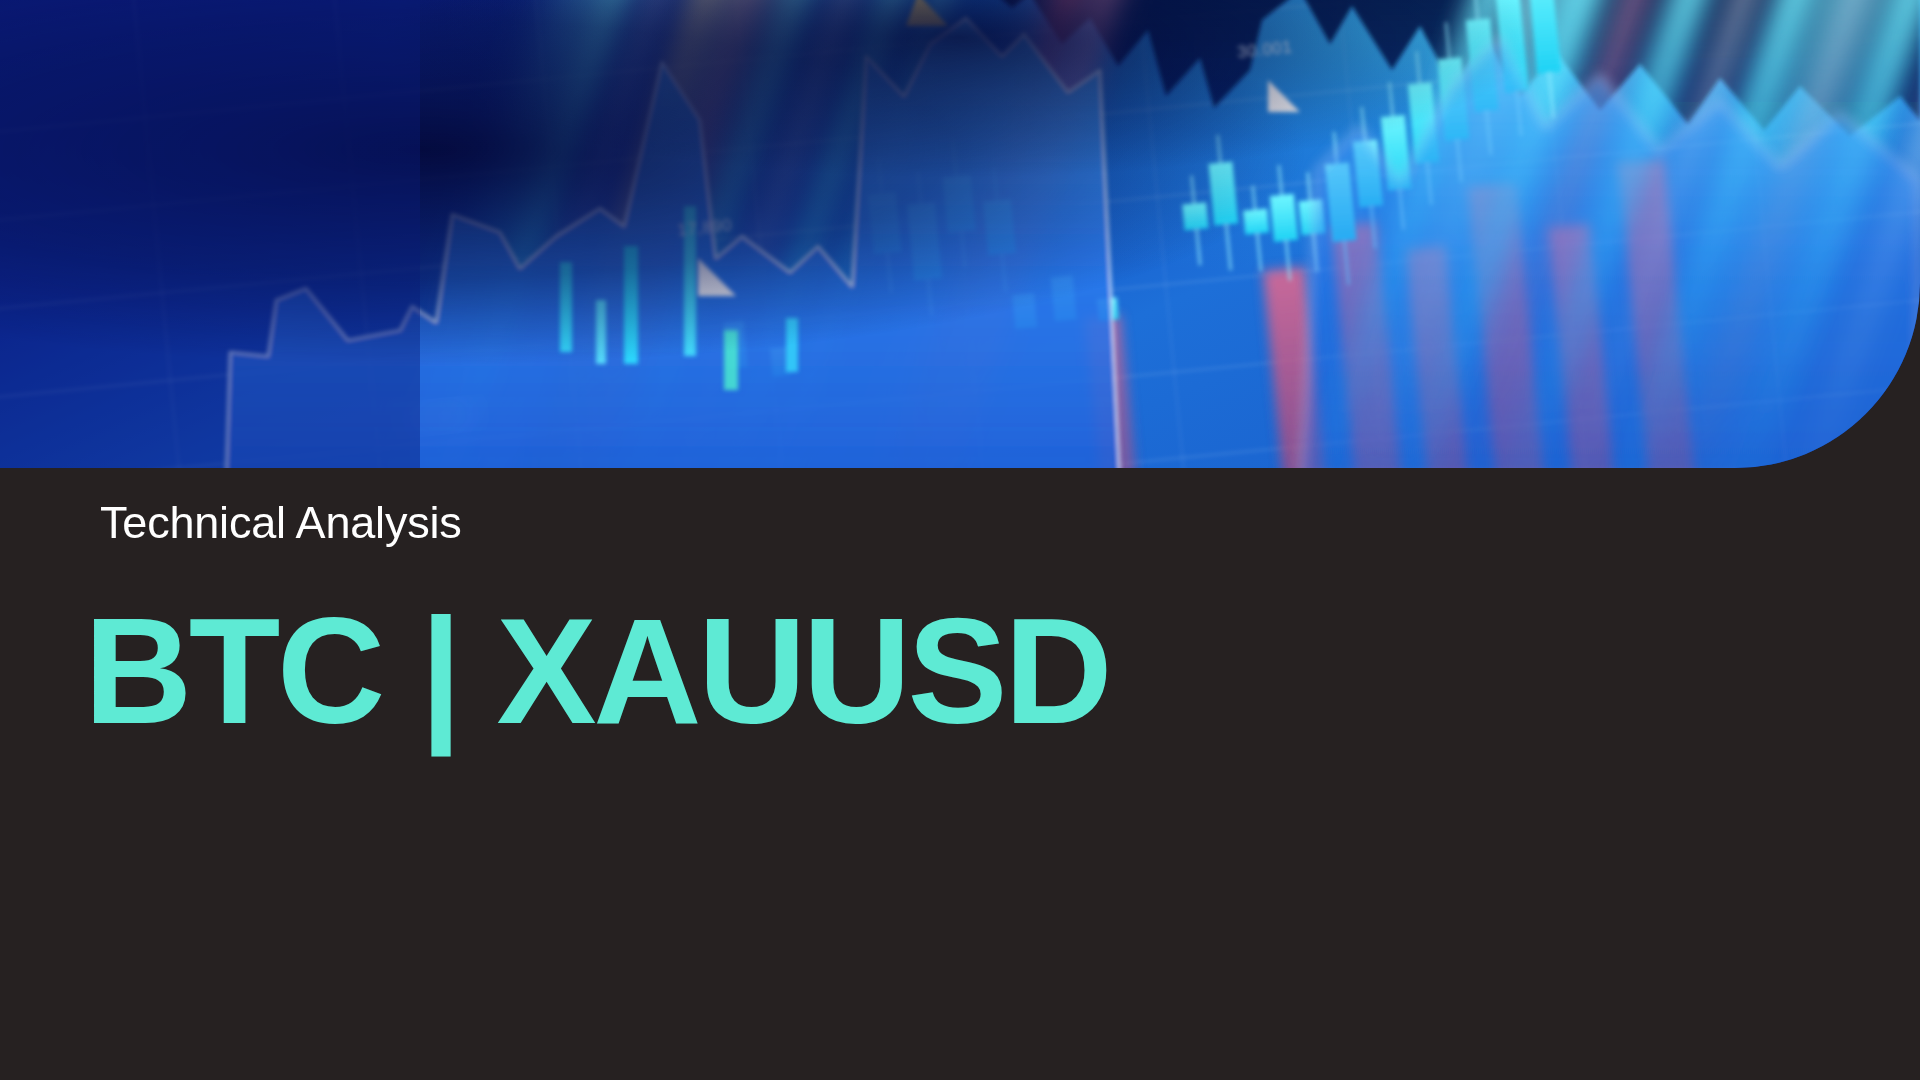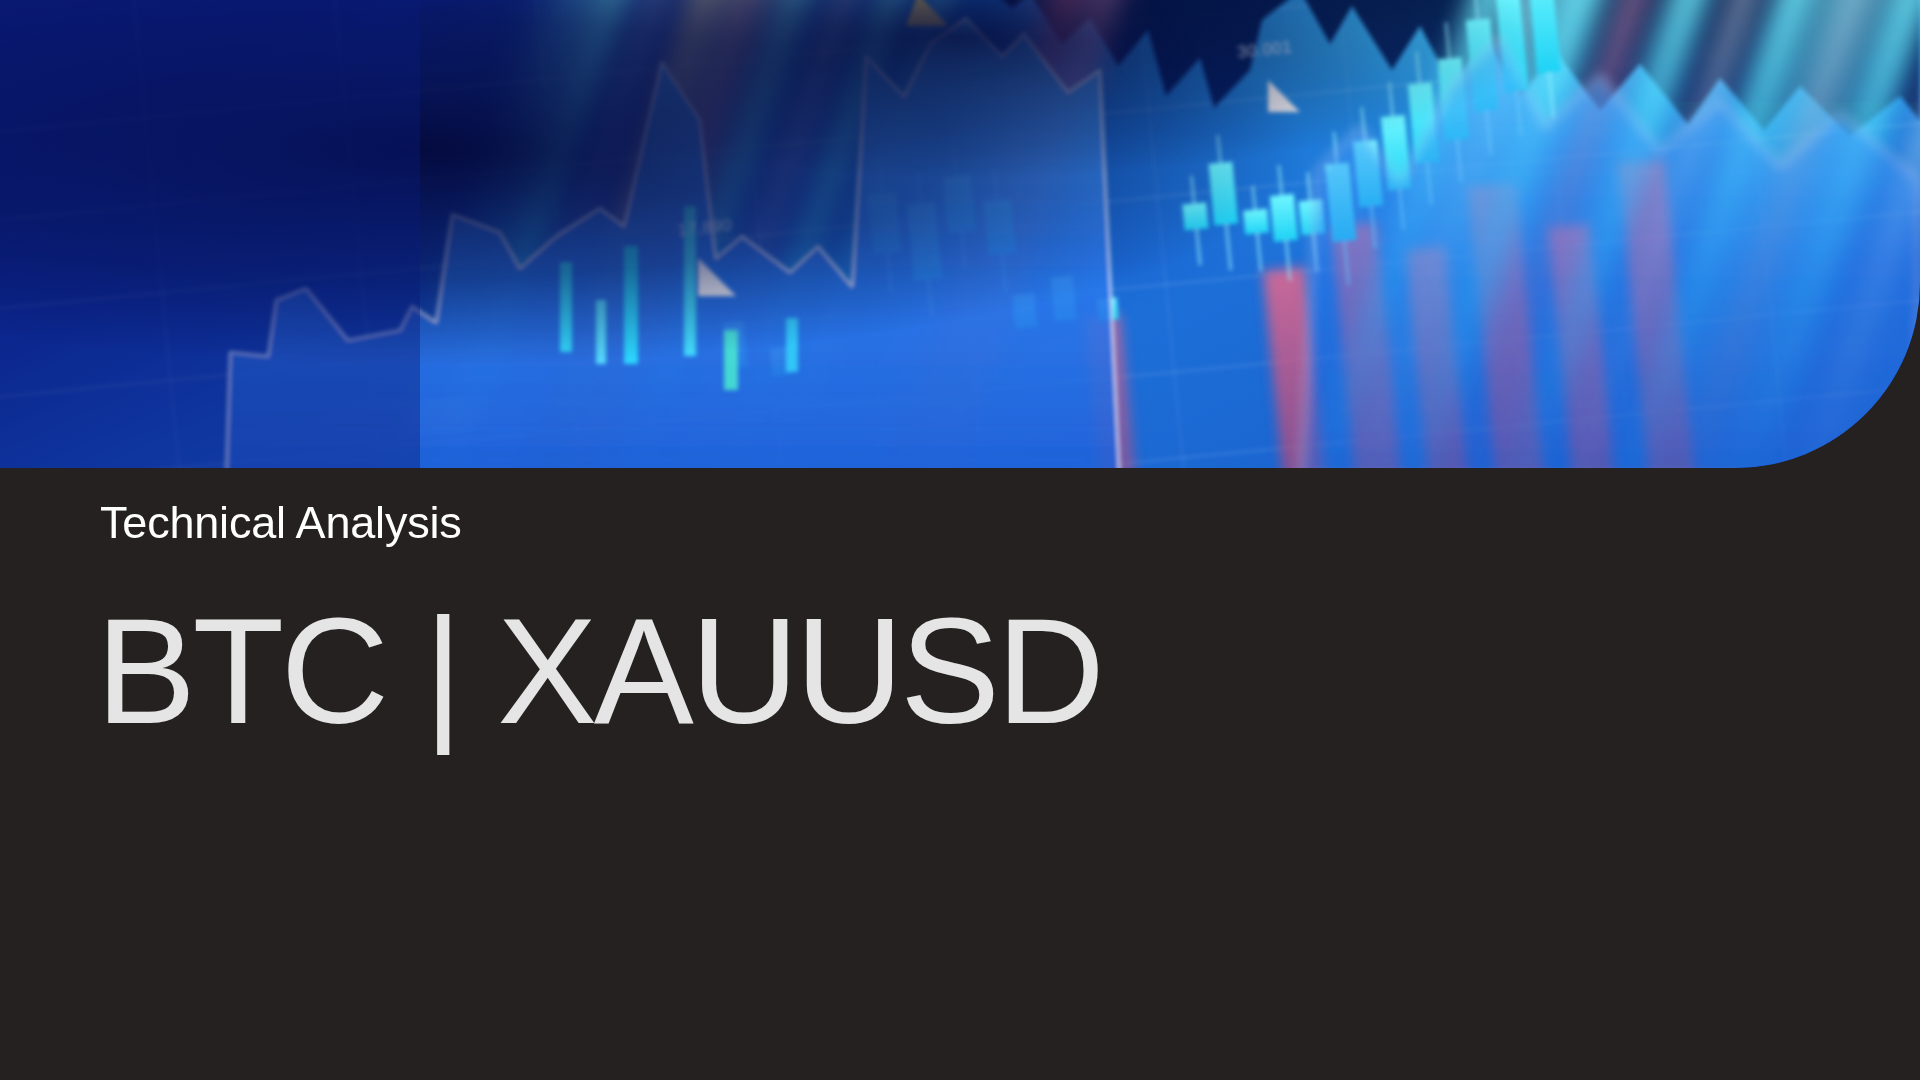--- a/index.html
+++ b/index.html
@@ -61,26 +61,26 @@
     font-weight:300;
     letter-spacing:-0.2px;
     color:#ffffff;
     line-height:1;
     white-space:nowrap;
   }
 
   
   .headline {
     position:absolute;
-    left:96px; top:128px;
+    left:84px; top:128px;
     width:1720px;
     font-size:150px;
-    font-weight:400;
+    font-weight:700;
     letter-spacing:-3.5px;
-    color:#e5e5e5;
+    color:#5eead4;
     line-height:1.0;
     white-space:nowrap;
   }
 
   
   .grid-line   { stroke:#cfe8ff; stroke-opacity:.30; stroke-width:1.4; fill:none; }
   .grid-line-v { stroke:#bcdcff; stroke-opacity:.20; stroke-width:1.4; fill:none; }
   .area-fill   { stroke:#eaf6ff; stroke-opacity:.85; stroke-width:2.2; stroke-linejoin:round; }
   .wick        { stroke-width:2.2; stroke-linecap:butt; }
   .pricetext {

